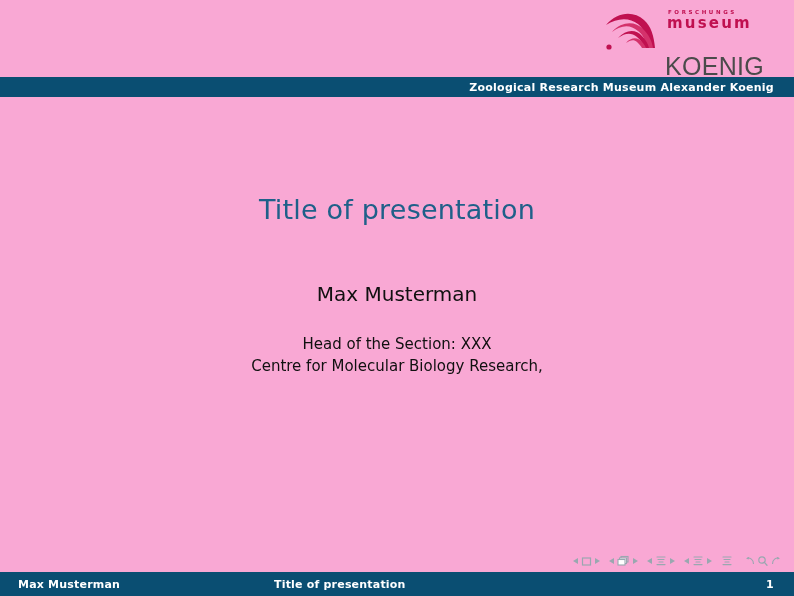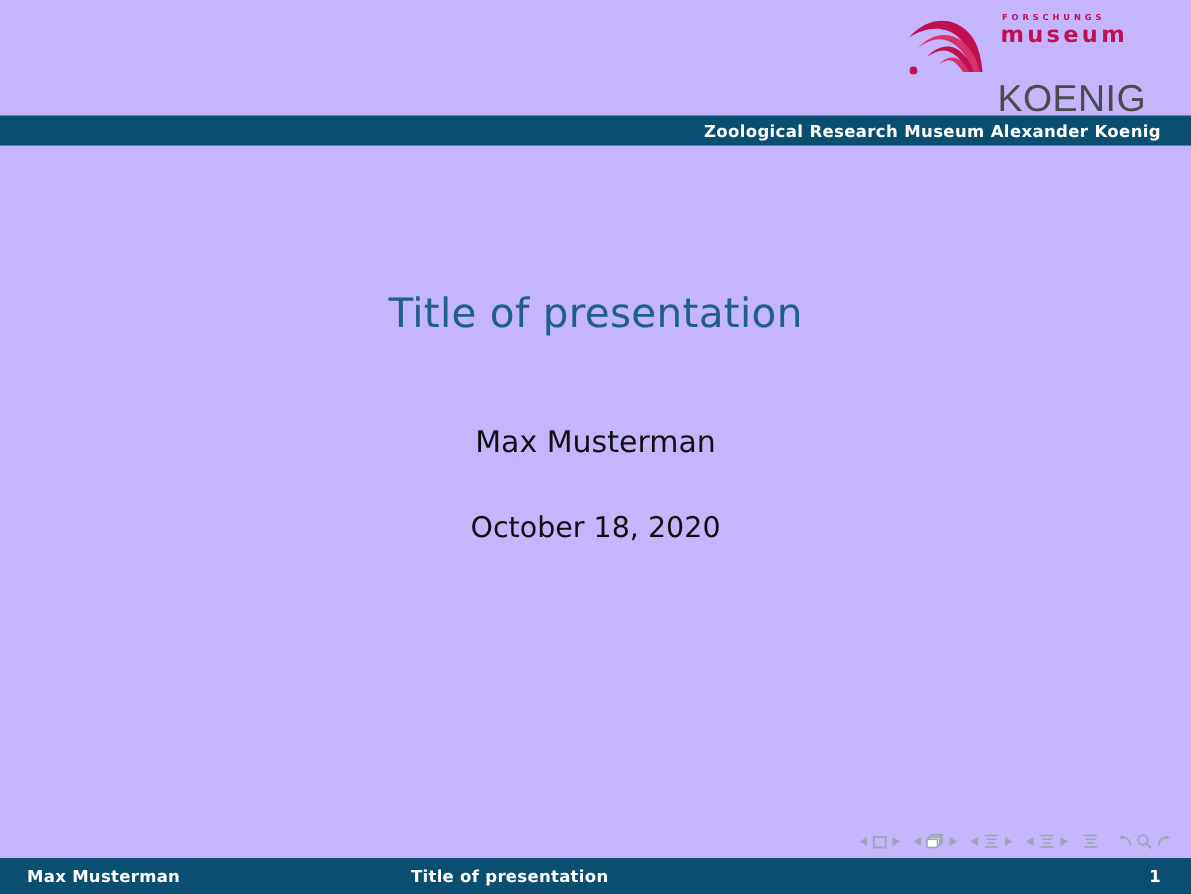--- a/index.html
+++ b/index.html
@@ -7,21 +7,21 @@
     padding: 0;
     background: #ffffff;
   }
   body {
     font-family: "DejaVu Sans", sans-serif;
   }
   #slide {
     position: relative;
     width: 794px;
     height: 596px;
-    background: #c4b5fd;
+    background: #f9a8d4;
     overflow: hidden;
   }
 
   
   #logo-block {
     position: absolute;
     top: 8px;
     right: 18px;
     width: 172px;
     height: 50px;
@@ -237,21 +237,24 @@
     </div>
   </div>
 
   <div id="institution-bar">
     <span class="inst-text">Zoological Research Museum Alexander Koenig</span>
   </div>
 
   <div id="titlepage">
     <div id="presentation-title">Title of presentation</div>
     <div id="author-name">Max Musterman</div>
-    <div id="presentation-date">October 18, 2020</div>
+    <div id="affiliation">
+      <span class="aff-line">Head of the Section: XXX</span>
+      <span class="aff-line">Centre for Molecular Biology Research,</span>
+    </div>
   </div>
 
   <div id="nav-symbols">
 
     <div class="nav-group">
       <span class="nav-arrow left"></span>
       <span class="nav-glyph">
         <svg width="11" height="11" viewBox="0 0 11 11">
             <rect x="1.5" y="2" width="8" height="7" fill="none" stroke="#9AA7B0" stroke-width="1.2"></rect>
           </svg>

